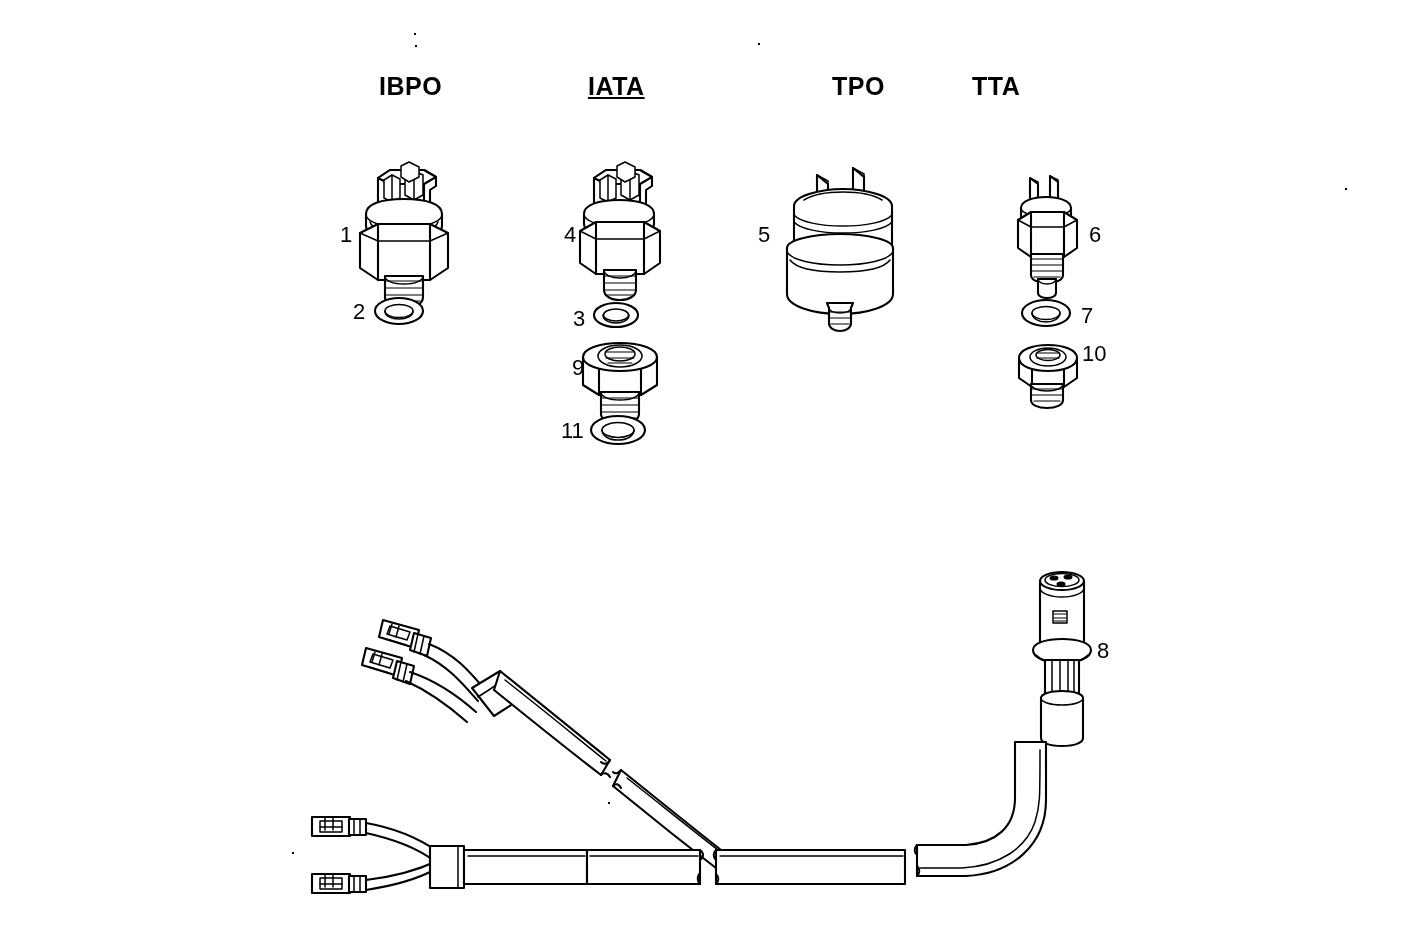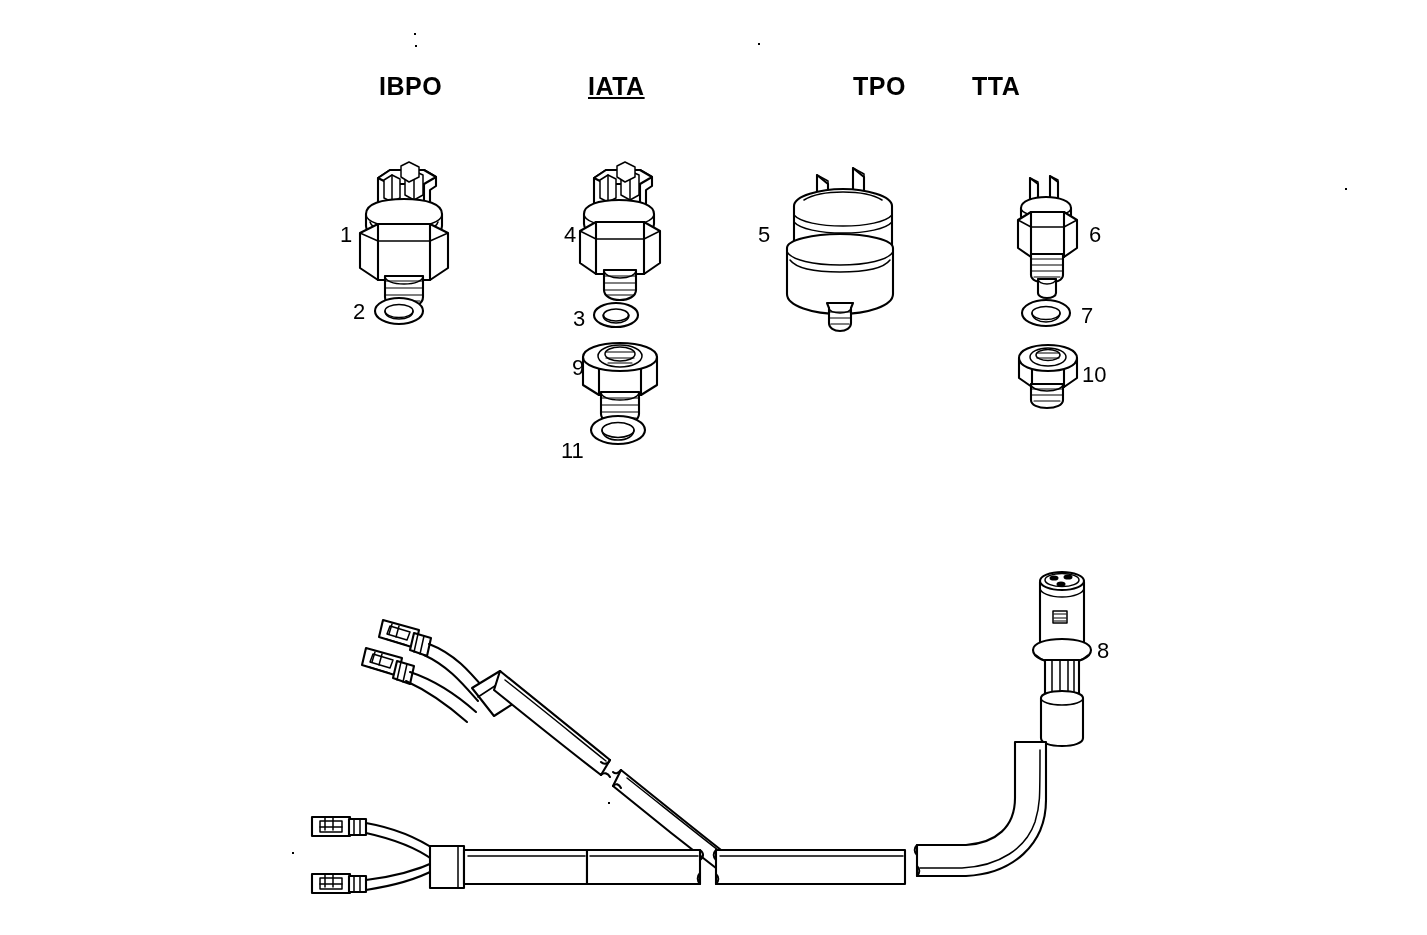--- a/index.html
+++ b/index.html
@@ -38,33 +38,33 @@
   .blk{fill:#000;stroke:none;}
   .dot{position:absolute;width:2px;height:2px;background:#000;}
 </style>
 </head>
 <body>
 
 <div id="sheet">
 
   <div class="grp-title" style="left:379px;top:72px;text-align:center;">IBPO</div>
   <div class="grp-title" style="left:588px;top:72px;text-decoration:underline;">IATA</div>
-  <div class="grp-title" style="left:853px;top:72px;">TPO</div>
+  <div class="grp-title" style="left:832px;top:72px;">TPO</div>
   <div class="grp-title" style="left:972px;top:72px;">TTA</div>
 
   <div class="callout" style="left:340px;top:222px;">1</div>
   <div class="callout" style="left:353px;top:299px;">2</div>
   <div class="callout" style="left:564px;top:222px;">4</div>
   <div class="callout" style="left:573px;top:306px;">3</div>
   <div class="callout" style="left:572px;top:355px;">9</div>
-  <div class="callout" style="left:561px;top:418px;margin-top:20px;">11</div>
+  <div class="callout" style="left:561px;top:418px;">11</div>
   <div class="callout" style="left:758px;top:222px;">5</div>
   <div class="callout" style="left:1089px;top:222px;">6</div>
   <div class="callout" style="left:1081px;top:303px;">7</div>
-  <div class="callout" style="left:1082px;top:362px;">10</div>
+  <div class="callout" style="left:1082px;top:341px;">10</div>
   <div class="callout" style="left:1097px;top:638px;">8</div>
 
   <div class="dot" style="left:414px;top:33px;"></div>
   <div class="dot" style="left:415px;top:45px;"></div>
   <div class="dot" style="left:758px;top:43px;"></div>
   <div class="dot" style="left:1345px;top:188px;"></div>
   <div class="dot" style="left:608px;top:802px;"></div>
   <div class="dot" style="left:292px;top:852px;"></div>
 
   <svg width="1427" height="935" viewBox="0 0 1427 935">

